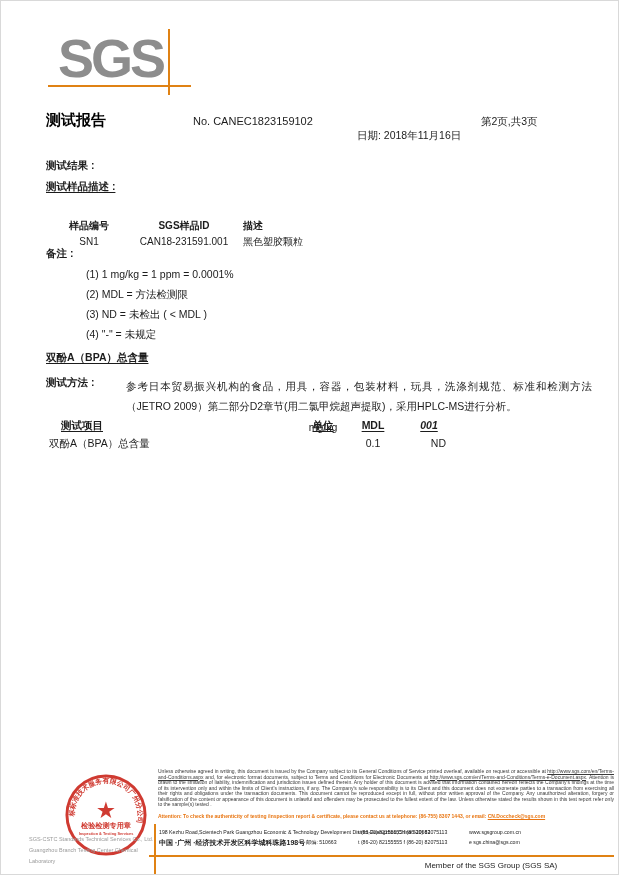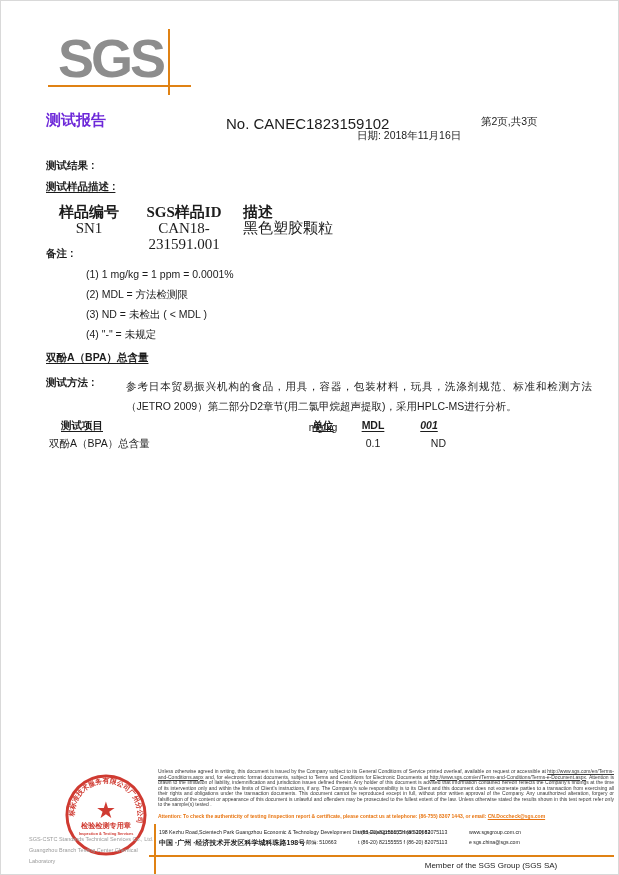--- a/index.html
+++ b/index.html
@@ -8,31 +8,31 @@
   .page { position:relative; width:619px; height:875px; background:#fff;
           border:1px solid #d9d9d9; overflow:hidden; }
 
   
   .logo-text { position:absolute; left:57px; top:30px; font-size:54px; font-weight:bold;
                color:#8d8d8d; letter-spacing:-3px; line-height:1; }
   .logo-hline { position:absolute; left:47px; top:84px; width:143px; height:2px; background:#e08214; }
   .logo-vline { position:absolute; left:167px; top:28px; width:2px; height:66px; background:#e08214; }
 
   
-  .doc-title  { position:absolute; left:45px;  top:110px; font-size:15px; font-weight:bold; color:#6d28d9; }
-  .report-no  { position:absolute; left:225px; top:114px; font-size:15px; }
+  .doc-title  { position:absolute; left:45px;  top:110px; font-size:15px; font-weight:bold; color:#000000; }
+  .report-no  { position:absolute; left:192px; top:114px; font-size:11px; }
   .report-date{ position:absolute; left:356px; top:128px; font-size:10.5px; }
   .page-info  { position:absolute; left:480px; top:114px; font-size:10.5px; }
 
   .results-label { position:absolute; left:45px; top:148px; font-size:10.5px; font-weight:bold;margin-top:10px; }
 
   .sample-heading { position:absolute; left:45px; top:179px; font-size:10.5px; font-weight:bold;
                     text-decoration:underline; text-underline-offset:2px; }
 
-  .sample-table { position:absolute; left:52px; top:203px; font-size:15px;font-family:Liberation Serif, serif; }
+  .sample-table { position:absolute; left:52px; top:217px; font-size:10px; }
   .sample-table .srow { display:grid; grid-template-columns:72px 118px auto; line-height:16px; }
   .sample-table .head { font-weight:bold; }
   .sample-table .c1 { text-align:center; }
   .sample-table .c2 { text-align:center; }
   .sample-table .c3 { text-align:left; }
 
   .notes-heading { position:absolute; left:45px; top:246px; font-size:10.5px; font-weight:bold; }
   .notes-list { position:absolute; left:85px; top:263px; font-size:10.5px; line-height:20px; }
 
   .bpa-heading { position:absolute; left:45px; top:350px; font-size:10.5px; font-weight:bold;

